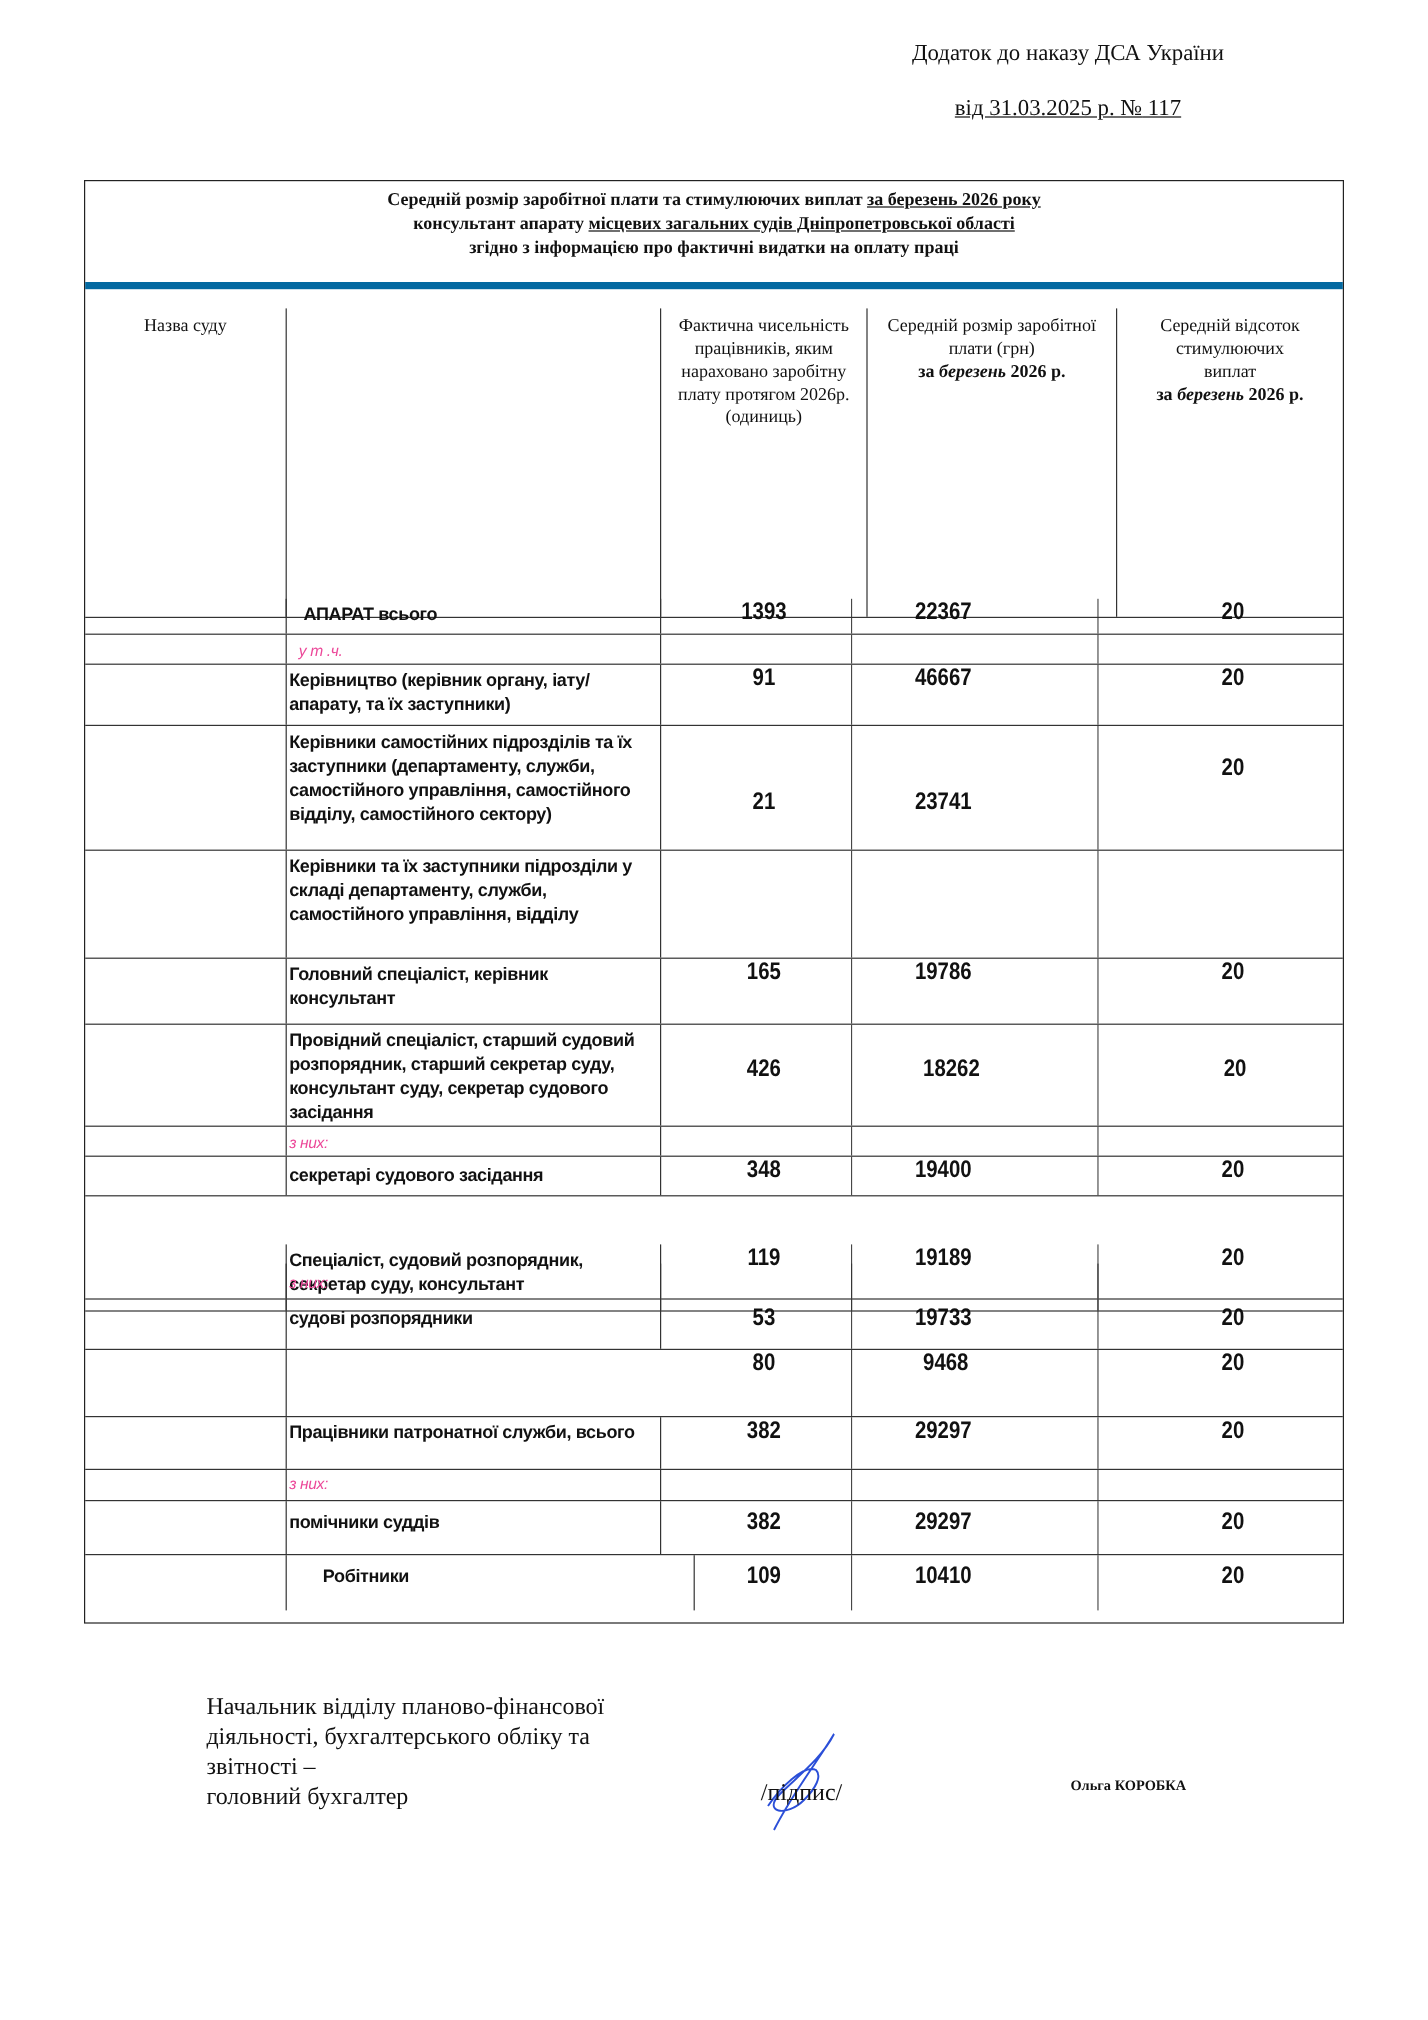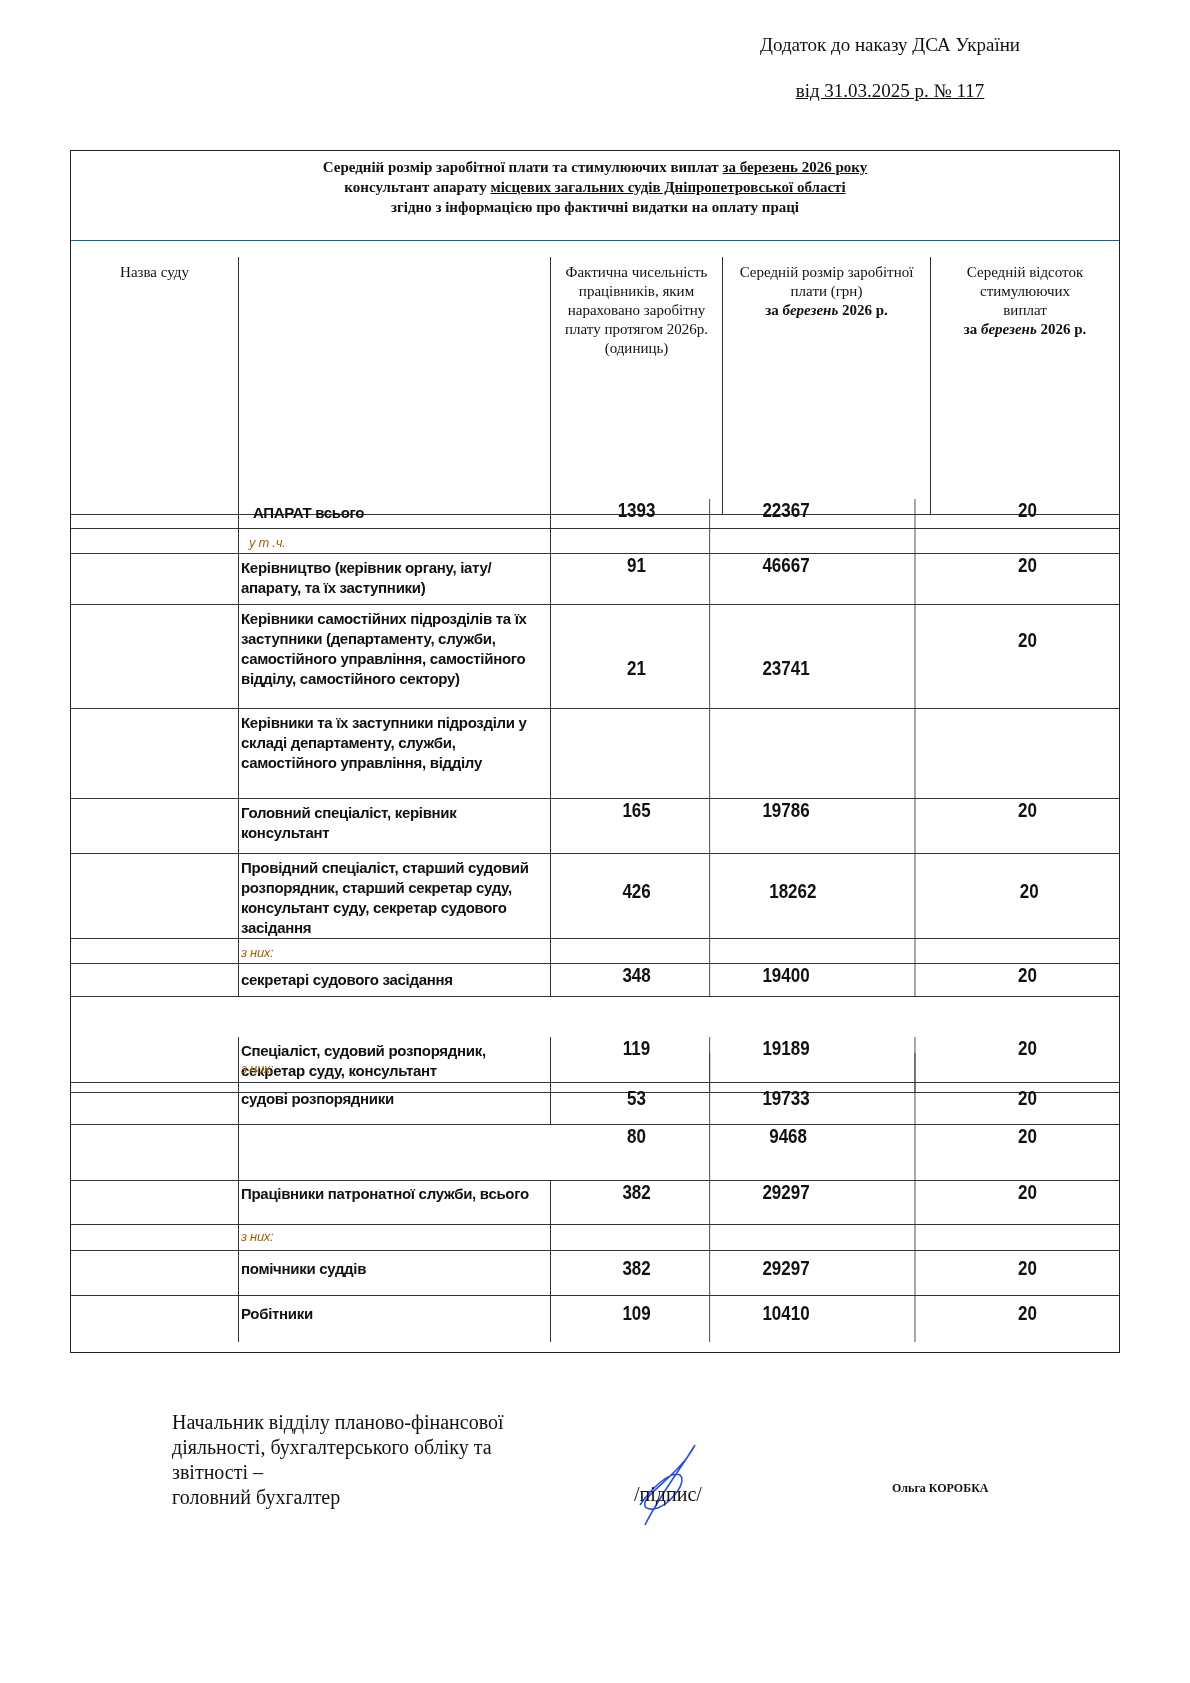--- a/index.html
+++ b/index.html
@@ -1,32 +1,32 @@
 <!DOCTYPE html>
 <html><head>
 <meta charset="utf-8">
 <style>
   html, body { margin: 0; padding: 0; background: #ffffff; }
   body { width: 1190px; height: 1683px; position: relative; font-family: "Liberation Serif", serif; color: #111; overflow: hidden; }
   .appendix { position: absolute; left: 700px; top: 22px; width: 380px; text-align: center; font-size: 19px; line-height: 46px; }
   .appendix .line2 { display: block; }
   .u { text-decoration: underline; }
   .tbl { position: absolute; left: 70px; top: 150px; width: 1050px; border: 1px solid #222; box-sizing: border-box; }
-  .title-box { height: 90px; border-bottom: 1px solid #0369a1; text-align: center; font-weight: bold; font-size: 15px; line-height: 20px; padding-top: 6px; box-sizing: border-box; }
+  .title-box { height: 90px; border-bottom: 6px solid #0369a1; text-align: center; font-weight: bold; font-size: 15px; line-height: 20px; padding-top: 6px; box-sizing: border-box; }
   .grid { position: absolute; left: 0; top: 90px; width: 100%; }
   .row { position: absolute; left: 0; width: 100%; border-bottom: 1px solid #333; box-sizing: border-box; }
   .cell { position: absolute; top: 0; bottom: 0; border-right: 1px solid #333; box-sizing: border-box; }
   .c0 { left: 0; width: 168px; }
   .c1 { left: 168px; width: 312px; }
   .c2 { left: 480px; width: 172px; }
   .c3 { left: 652px; width: 208px; }
   .c4 { left: 860px; width: 188px; border-right: none; }
   .hdr { font-size: 15px; text-align: center; line-height: 19px; padding-top: 6px; }
   .lbl { font-weight: bold; font-size: 15px; line-height: 20px; padding: 4px 2px 0 2px; font-family: "Liberation Sans Narrow", "Liberation Sans", sans-serif; letter-spacing: -0.3px; }
-  .lbl.it { font-style: italic; font-weight: normal; font-size: 13px; color: #a16207; }
+  .lbl.it { font-style: italic; font-weight: normal; font-size: 13px; color: #ec4899; }
   .num { font-weight: bold; font-size: 20px; text-align: center; font-family: "Liberation Sans", sans-serif; transform: scaleX(0.85); }
   .footer { position: absolute; left: 172px; top: 1410px; font-size: 20px; line-height: 25px; }
   .sig { position: absolute; left: 634px; top: 1483px; font-size: 20px; }
   .signer { position: absolute; left: 892px; top: 1481px; font-size: 12px; font-weight: bold; }
   .sig-svg { position: absolute; left: 625px; top: 1440px; }
 </style>
 </head>
 <body>
 
 <div class="appendix">
@@ -163,21 +163,21 @@
     </div>
     <div class="row" style="top:1010px;height:45px;">
       <div class="cell c0"></div>
       <div class="cell c1 lbl" style="padding-top:8px;">помічники суддів</div>
       <div class="cell c2 num" style="padding-top:6px;">382</div>
       <div class="cell c3 num" style="text-align:left;padding-left:28px;padding-top:6px;">29297</div>
       <div class="cell c4 num" style="text-align:right;padding-right:80px;padding-top:6px;">20</div>
     </div>
     <div class="row" style="top:1055px;height:46px;border-bottom:none;">
       <div class="cell c0"></div>
-      <div class="cell c1 lbl" style="padding-top:8px;">Робітники</div>
+      <div class="cell c1 lbl" style="padding-top:8px;margin-left:28px;">Робітники</div>
       <div class="cell c2 num" style="padding-top:6px;">109</div>
       <div class="cell c3 num" style="text-align:left;padding-left:28px;padding-top:6px;">10410</div>
       <div class="cell c4 num" style="text-align:right;padding-right:80px;padding-top:6px;">20</div>
     </div>
   </div>
   <div style="height:1111px;"></div>
 </div>
 
 <div class="footer">
   <div>Начальник відділу планово-фінансової</div>

